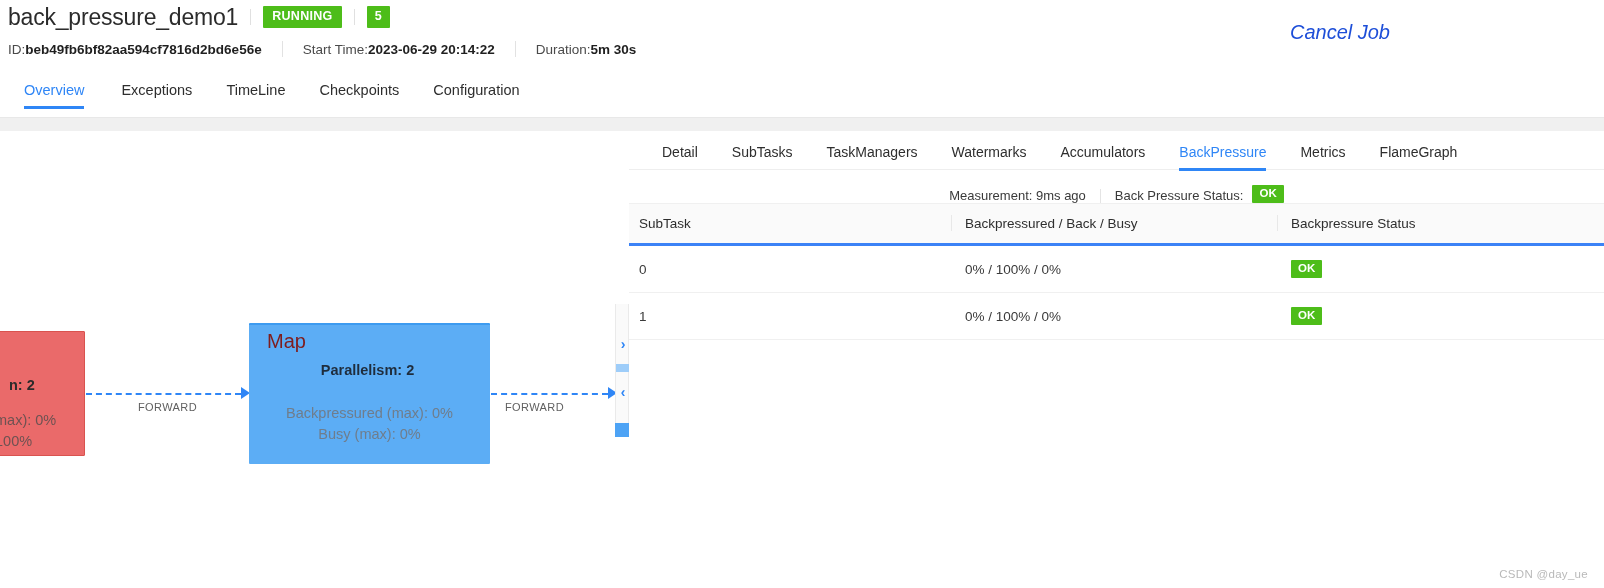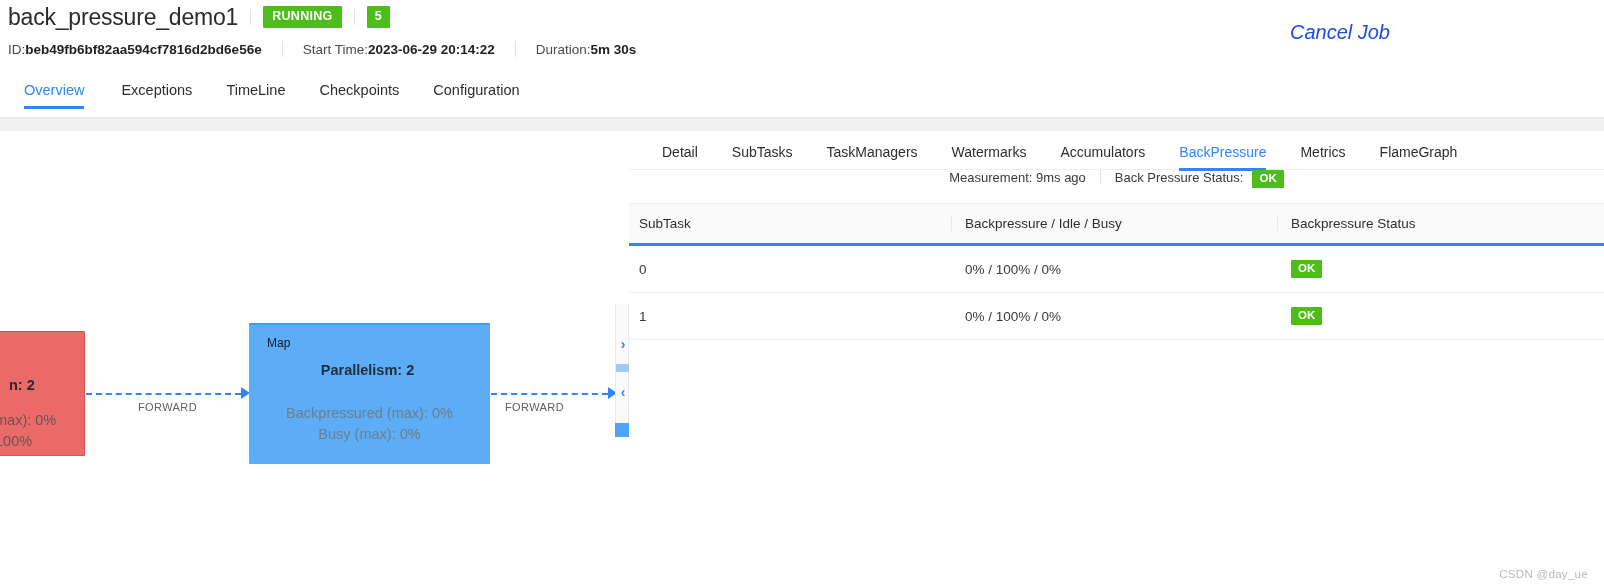--- a/index.html
+++ b/index.html
@@ -159,23 +159,23 @@
     border: 1px solid #d9534f;
   }
   .node-blue {
     left: 249px; top: 192px;
     width: 241px; height: 141px;
     background: #5cadf5;
     border-top: 2px solid #3d9bf0;
   }
   .node-name {
     position: absolute;
-    left: 18px; top: 11px;
-    font-size: 12px;
-    color: #0f172a;
+    left: 18px; top: 5px;
+    font-size: 20px;
+    color: #7f1d1d;
     font-weight: 400;
   }
   .node-par {
     position: absolute;
     left: 0; right: 4px; top: 37px;
     text-align: center;
     font-size: 14.5px;
     font-weight: 700;
     color: #1f2d3d;
   }
@@ -294,21 +294,21 @@
     height: 3px;
     background: #2f86f6;
   }
 
   .measure-row {
     position: absolute;
     left: 0; top: 39px;
     width: 975px;
     height: 33px;
     display: flex;
-    align-items: flex-start;
+    align-items: flex-end;
     justify-content: center;
     font-size: 13px;
     color: #3a3a3a;
   }
   .measure-sep {
     display: inline-block;
     width: 1px; height: 14px;
     background: #e4e4e4;
     margin: 0 14px;
   }
@@ -487,21 +487,21 @@
       <span>Measurement: 9ms ago</span>
       <span class="measure-sep"></span>
       <span>Back Pressure Status:</span>
       <span class="badge-sm">OK</span>
     </div>
 
     <table class="bp-table">
       <thead>
         <tr>
           <th class="c1">SubTask</th>
-          <th class="c2">Backpressure / Idle / Busy</th>
+          <th class="c2">Backpressured / Back / Busy</th>
           <th class="c3">Backpressure Status</th>
         </tr>
       </thead>
       <tbody id="bp-rows">
           <tr>
             <td class="c1">0</td>
             <td class="c2">0% / 100% / 0%</td>
             <td class="c3"><span class="badge-ok">OK</span></td>
           </tr>
           <tr>

